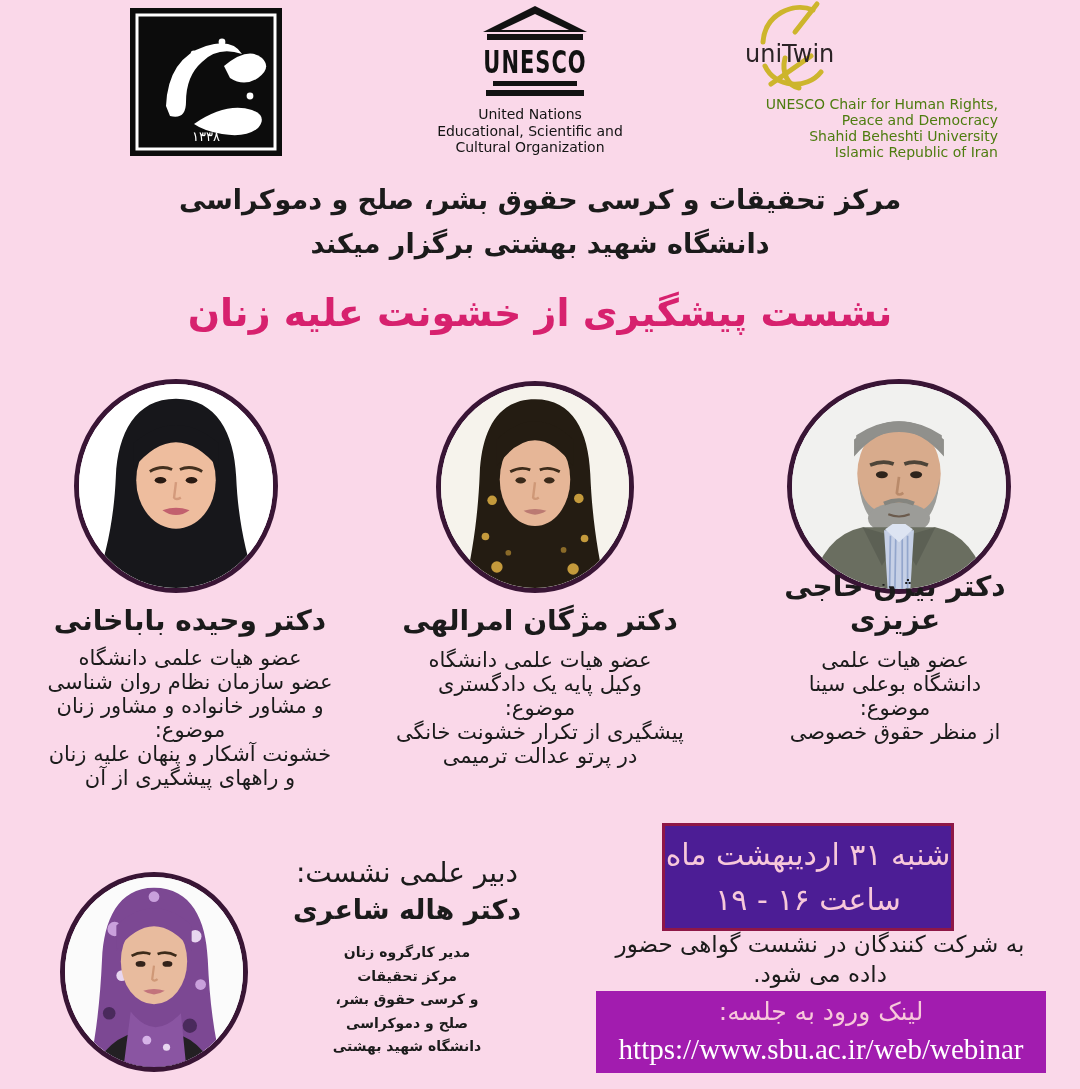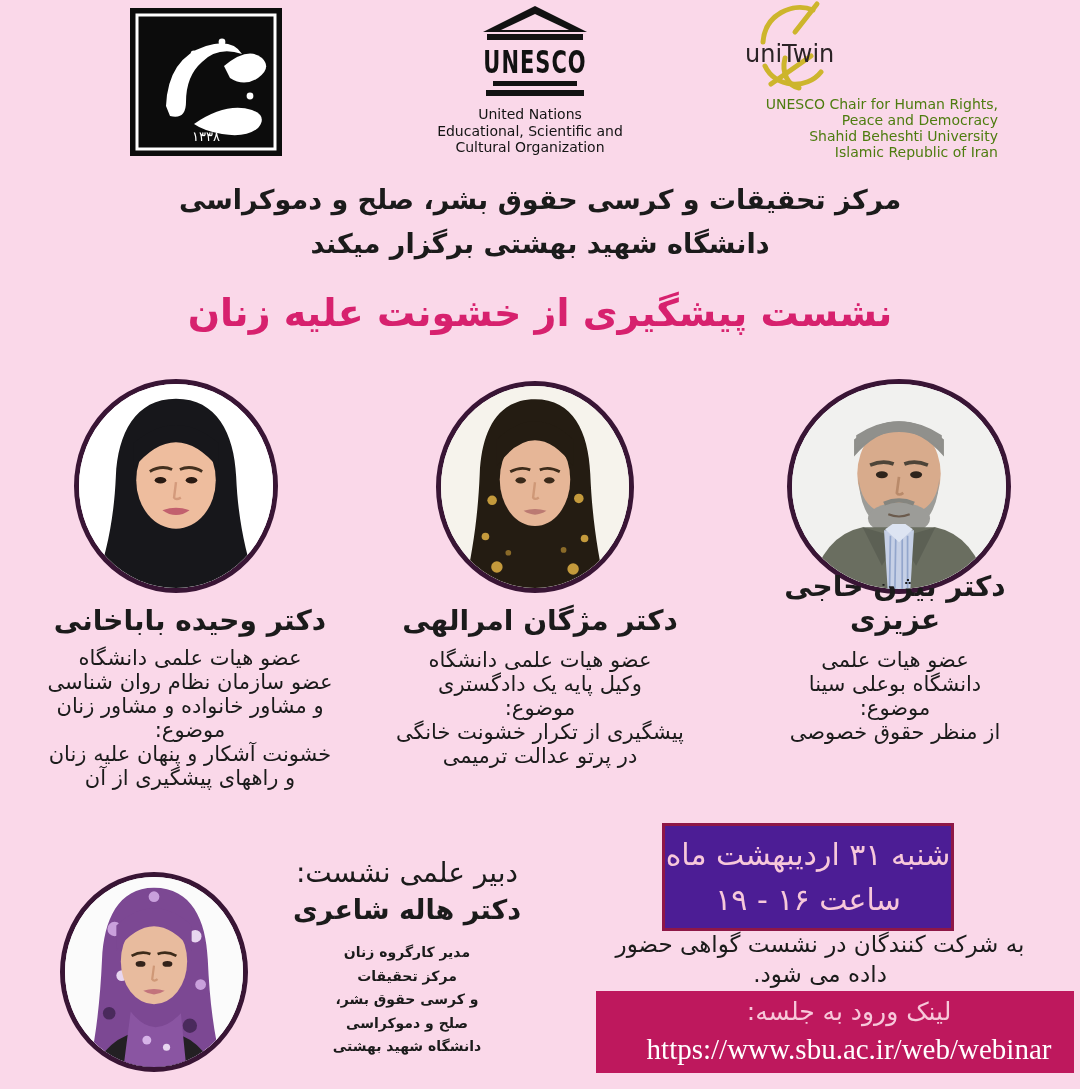--- a/index.html
+++ b/index.html
@@ -48,21 +48,21 @@
   
   #datebox{left:662px;top:811px;width:292px;height:108px;background:#4c1d95;
            border:3px solid #8e1747;box-sizing:border-box;margin-top:12px;}
   .dateline{font-size:30px;line-height:45px;color:#f7c8da;}
   #datebox .dateline:first-child{margin-top:6px;}
 
   
   #cert{left:570px;top:929px;width:500px;font-size:23px;line-height:30px;}
 
   
-  #linkbox{left:596px;top:991px;width:450px;height:82px;background:#be185d;padding-left:28px;}
+  #linkbox{left:596px;top:991px;width:450px;height:82px;background:#a21caf;}
   #linklabel{font-size:25px;color:#f7c8da;line-height:36px;padding-top:3px;}
   #linkurl{font-family:"Liberation Serif",serif;font-size:29px;color:#ffffff;line-height:38px;}
 </style>
 </head>
 <body>
 
 <div class="poster">
 
   <svg id="sbulogo" class="abs" viewBox="0 0 152 148" xmlns="http://www.w3.org/2000/svg">
     <rect width="152" height="148" fill="#0c0c0c"></rect>

